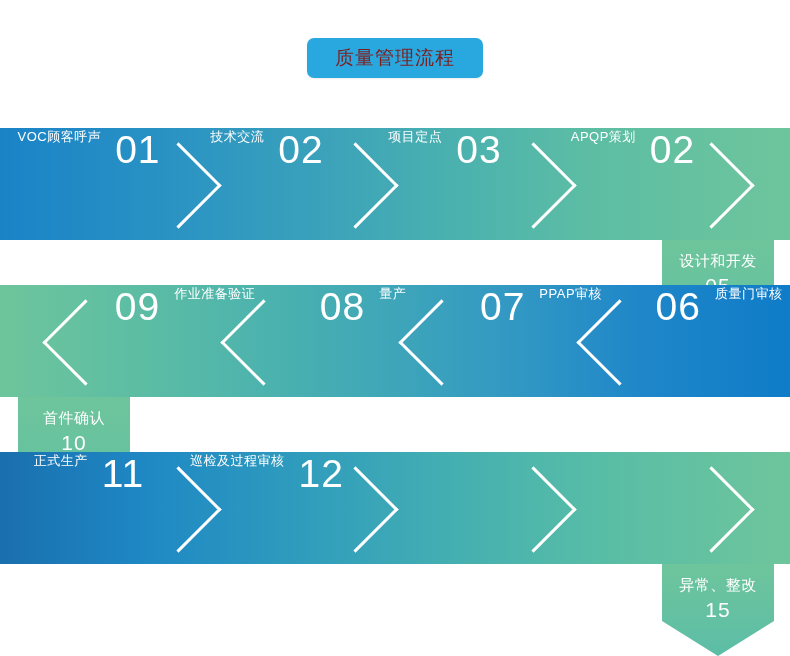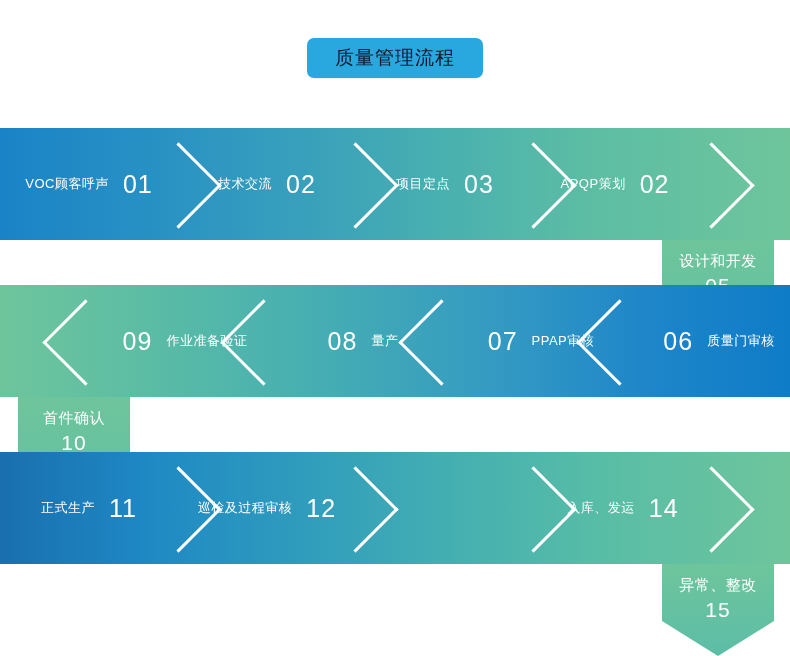--- a/index.html
+++ b/index.html
@@ -18,21 +18,21 @@
   
   .title-wrap {
     position: absolute;
     left: 0; right: 0;
     top: 38px;
     display: flex;
     justify-content: center;
   }
   .title-badge {
     background: #29a8e0;
-    color: #0f172a;
+    color: #7f1d1d;
     border-radius: 7px;
     padding: 10px 28px 11px 28px;
     font-size: 19px;
     letter-spacing: 1px;
     line-height: 1;
     box-shadow: 0 1px 2px rgba(0,0,0,0.08);
   }
 
   
   .row {
@@ -57,31 +57,30 @@
   }
   .chev.right { transform: rotate(45deg); }
   .chev.left  { transform: rotate(225deg); }
 
   
   .step {
     position: absolute;
     top: 0;
     height: 112px;
     display: flex;
-    align-items: center;
     justify-content: center;
     color: #ffffff;
     white-space: nowrap;
   }
   .step .lbl {
     font-size: 13px;
     letter-spacing: 0.5px;
   }
   .step .num {
-    font-size: 25px;
+    font-size: 39px;
     font-weight: 300;
     letter-spacing: 1px;
   }
   .step.ltr .lbl { margin-right: 14px; }
   .step.rtl .num { margin-right: 14px; margin-left: 36px; }
 
   
   .connector {
     position: absolute;
     width: 112px;
@@ -127,21 +126,21 @@
     <span class="num">01</span>
   </div>
   <div class="step ltr" style="left:178px;width:178px;">
     <span class="lbl">技术交流</span>
     <span class="num">02</span>
   </div>
   <div class="step ltr" style="left:356px;width:178px;">
     <span class="lbl">项目定点</span>
     <span class="num">03</span>
   </div>
-  <div class="step ltr" style="left:526px;width:178px;">
+  <div class="step ltr" style="left:544px;width:178px;">
     <span class="lbl">APQP策划</span>
     <span class="num">02</span>
   </div>
 </div>
 
 <div class="connector" id="conn05">
   <span class="lbl">设计和开发</span>
   <span class="num">05</span>
 </div>
 
@@ -182,22 +181,18 @@
   <div class="chev right" style="left:681px;"></div>
 
   <div class="step ltr" style="left:0px;  width:178px;">
     <span class="lbl">正式生产</span>
     <span class="num">11</span>
   </div>
   <div class="step ltr" style="left:178px;width:178px;">
     <span class="lbl">巡检及过程审核</span>
     <span class="num">12</span>
   </div>
-  <div class="step ltr" style="left:534px;width:178px;">
-    <span class="lbl">入库、发运</span>
-    <span class="num">14</span>
-  </div>
 </div>
 
 <div class="connector" id="conn15">
   <span class="lbl">异常、整改</span>
   <span class="num">15</span>
 </div>
 
 </body></html>

